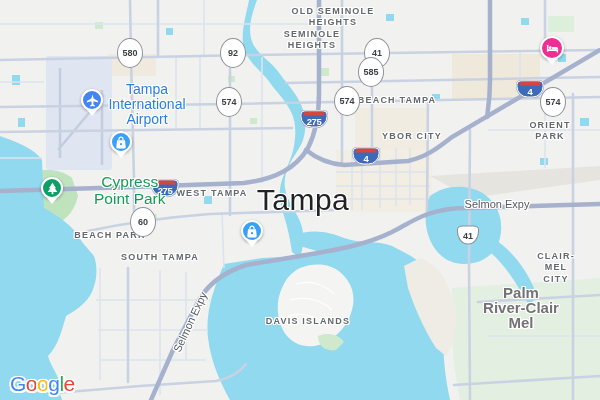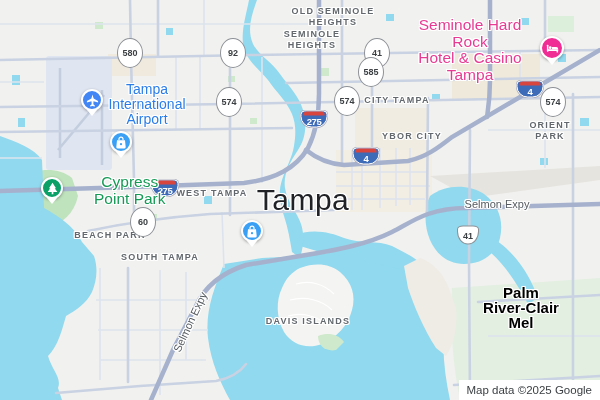--- a/index.html
+++ b/index.html
@@ -13,21 +13,21 @@
 
   .lbl{position:absolute;transform:translate(-50%,-50%);white-space:pre-line;
        text-align:center;line-height:1.25;}
 
   
   .nbh{font-size:9px;font-weight:700;letter-spacing:1.2px;color:#62686d;}
 
   
   .city{font-size:30px;font-weight:500;color:#202226;letter-spacing:.5px;line-height:1.05;}
   
-  .loc{font-size:15px;font-weight:600;color:#000000;line-height:1.0;}
+  .loc{font-size:15px;font-weight:600;color:#737373;line-height:1.0;}
 
   
   .poi{font-size:14px;font-weight:400;color:#2a7de9;line-height:1.08;}
   .poi.big{font-size:15.5px;}
   .poi.pink{color:#e83a93;}
   .poi.green{color:#159a55;}
   .poi.left{transform:translate(0,-50%);text-align:center;}
 
   
   .rlbl{position:absolute;transform:translate(-50%,-50%);font-size:11px;color:#555b60;}
@@ -186,26 +186,27 @@
       <path d="M490,0 L490,80 C490,100 488,110 487,117"></path>
       <path d="M151,400 L173,350 L196,306 C206,284 224,272 246,265
         L300,256 C338,250 368,244 392,232 C404,226 414,219 428,214 C440,210 452,208 466,208 L600,204"></path>
     </g>
   </svg>
 
   <div class="lbl nbh halo" style="left:333px;top:17px">OLD SEMINOLE
 HEIGHTS</div>
   <div class="lbl nbh halo" style="left:312px;top:40px">SEMINOLE
 HEIGHTS</div>
-  <div class="lbl nbh halo" style="left:397px;top:101px">CITY TAMPA</div>
+  <div class="lbl nbh halo" style="left:397px;top:101px">BEACH TAMPA</div>
   <div class="lbl nbh halo" style="left:412px;top:137px">YBOR CITY</div>
   <div class="lbl nbh halo" style="left:550px;top:131px">ORIENT PARK</div>
   <div class="lbl nbh halo" style="left:212px;top:194px">WEST TAMPA</div>
   <div class="lbl nbh halo" style="left:110px;top:236px">BEACH PARK</div>
   <div class="lbl nbh halo" style="left:160px;top:258px">SOUTH TAMPA</div>
+  <div class="lbl nbh halo" style="left:556px;top:268px">CLAIR-MEL CITY</div>
   <div class="lbl nbh halo" style="left:308px;top:322px">DAVIS ISLANDS</div>
 
   <div class="lbl city halo" style="left:303px;top:200px">Tampa</div>
   <div class="lbl loc halo" style="left:521px;top:307px;line-height:1.0">Palm
 River-Clair
 Mel</div>
 
   <div class="rlbl halo" style="left:497px;top:204px">Selmon Expy</div>
   <div class="rlbl rot halo" style="left:190px;top:322px">Selmon Expy</div>
 
@@ -292,22 +293,18 @@
       <svg width="13" height="13" viewBox="0 0 14 14">
         <path fill="#fff" d="M7,0.8 L10.8,6.6 H9.4 L12.2,10.8 H1.8 L4.6,6.6 H3.2 Z"></path>
         <rect x="6.1" y="10.8" width="1.8" height="2.4" fill="#fff"></rect>
       </svg>
     </span>
   </div>
 
   <div class="lbl poi halo" style="left:147px;top:105px">Tampa
 International
 Airport</div>
-  <div class="lbl poi big pink halo" style="left:470px;top:50px">Seminole Hard Rock
-Hotel &amp; Casino Tampa</div>
   <div class="lbl poi big green left halo" style="left:94px;top:191px">Cypress
 Point Park</div>
 
-  <div id="attr">
-      <span>Map data ©2025 Google</span>
-    </div>
+  <div id="glogo"><span class="l0">G</span><span class="l1">o</span><span class="l2">o</span><span class="l3">g</span><span class="l4">l</span><span class="l5">e</span></div>
 
 </div>
 
 </body></html>

